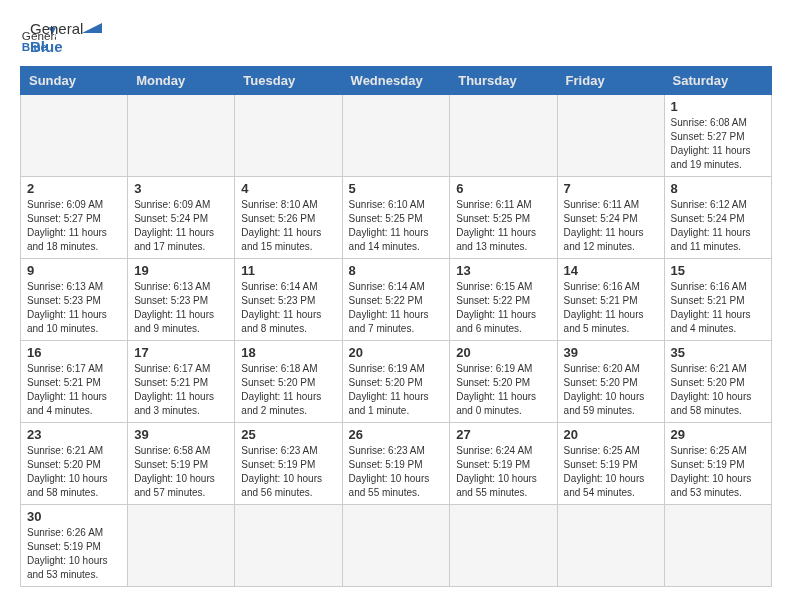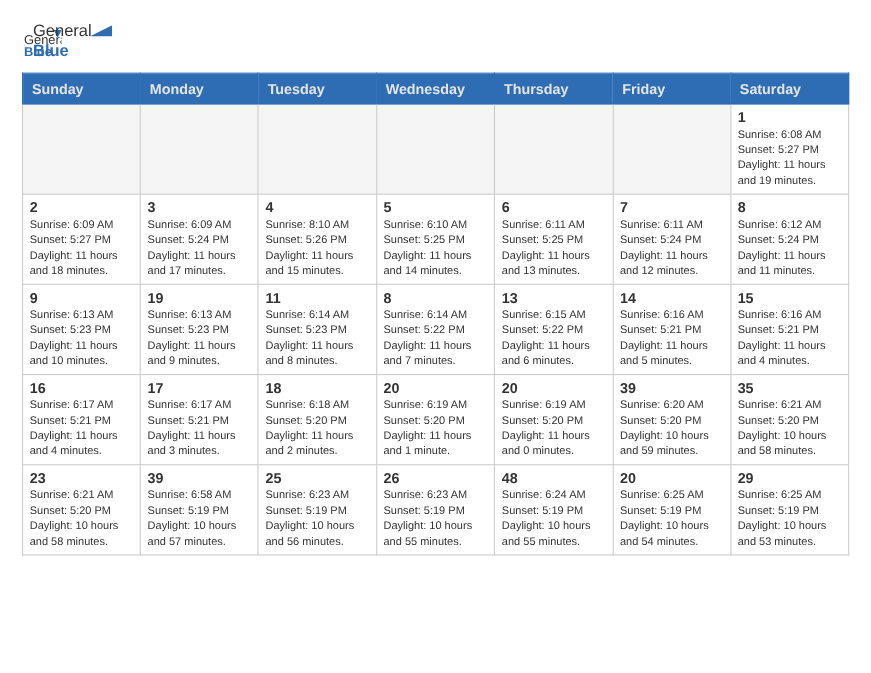--- a/index.html
+++ b/index.html
@@ -304,35 +304,50 @@
 and 56 minutes.</div>
         </td>
         <td>
           <span class="day-number">26</span>
           <div class="day-info">Sunrise: 6:23 AM
 Sunset: 5:19 PM
 Daylight: 10 hours
 and 55 minutes.</div>
         </td>
         <td>
-          <span class="day-number">48</span>
+          <span class="day-number">27</span>
           <div class="day-info">Sunrise: 6:24 AM
 Sunset: 5:19 PM
 Daylight: 10 hours
 and 55 minutes.</div>
         </td>
         <td>
           <span class="day-number">20</span>
           <div class="day-info">Sunrise: 6:25 AM
 Sunset: 5:19 PM
 Daylight: 10 hours
 and 54 minutes.</div>
         </td>
         <td>
           <span class="day-number">29</span>
           <div class="day-info">Sunrise: 6:25 AM
 Sunset: 5:19 PM
 Daylight: 10 hours
 and 53 minutes.</div>
         </td>
+      </tr>
+      <tr>
+        <td>
+          <span class="day-number">30</span>
+          <div class="day-info">Sunrise: 6:26 AM
+Sunset: 5:19 PM
+Daylight: 10 hours
+and 53 minutes.</div>
+        </td>
+        <td class="empty"></td>
+        <td class="empty"></td>
+        <td class="empty"></td>
+        <td class="empty"></td>
+        <td class="empty"></td>
+        <td class="empty"></td>
       </tr>
     </tbody>
 </table>
 
 </body></html>

